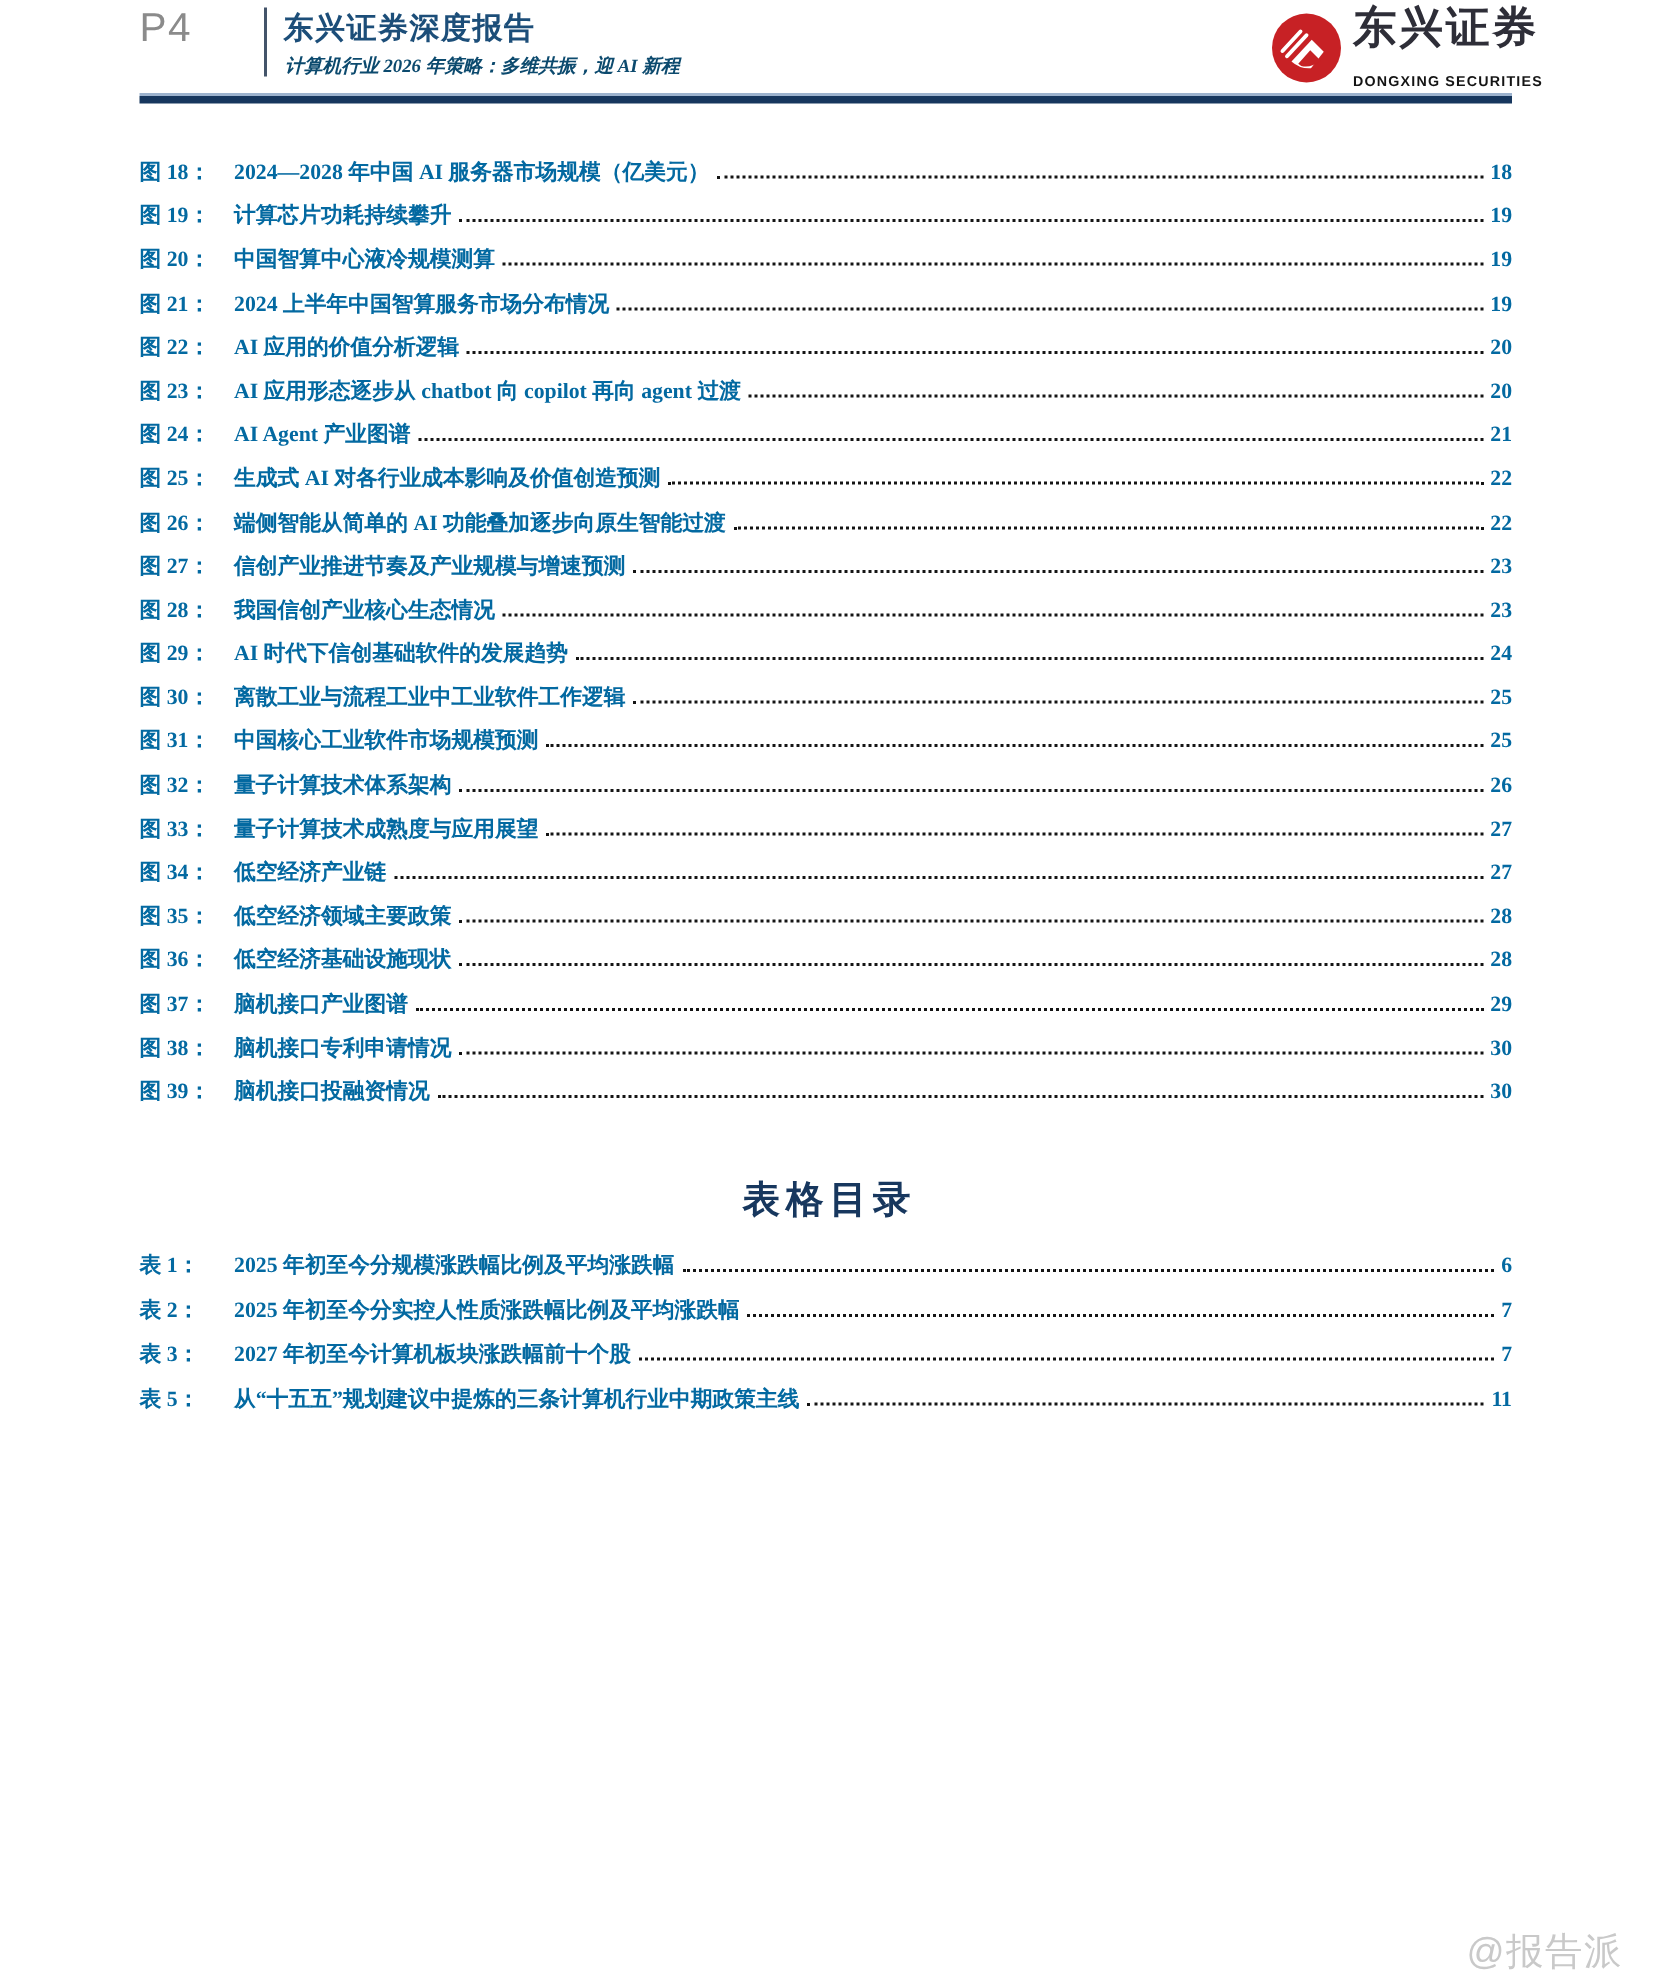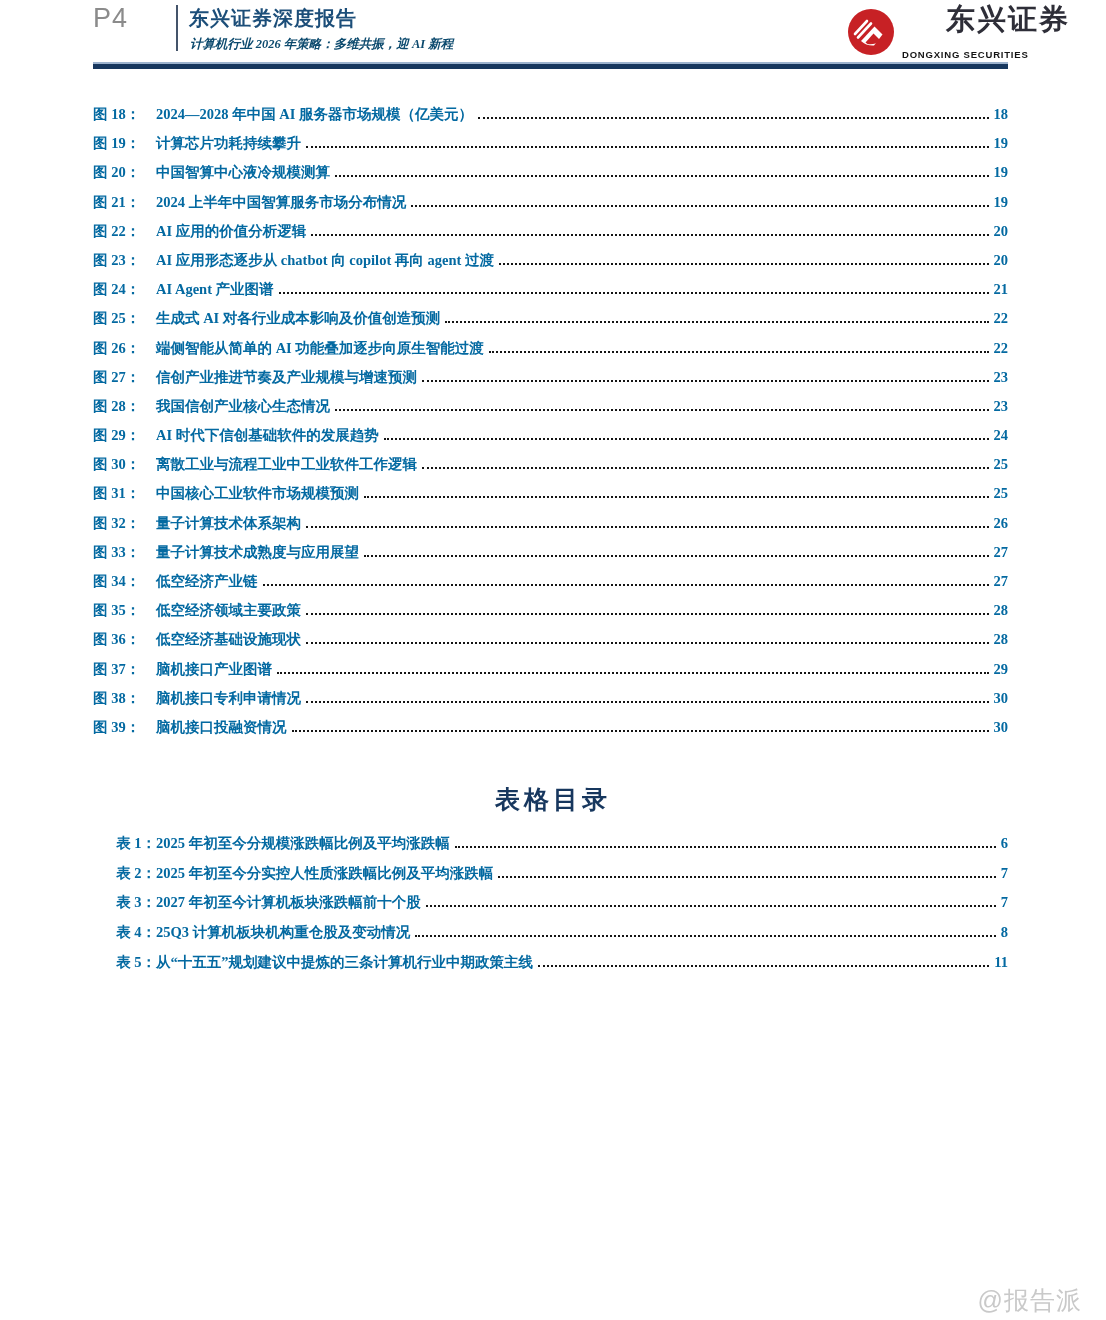--- a/index.html
+++ b/index.html
@@ -32,36 +32,36 @@
     font-size:12.5px; font-style:italic; font-weight:600; color:#0c4a6e;
   }
   .logo {
     position:absolute; top:4px; left:847px;
     display:flex; align-items:center; gap:7px;
   }
   .logo-mark { width:48px; height:48px; }
   .logo-cn {
     font-family:"Liberation Sans","DejaVu Sans",sans-serif;
     font-size:29px; font-weight:bold; color:#2E2E38;
-    letter-spacing:2px; line-height:1.05; white-space:nowrap;margin-left:44px;
+    letter-spacing:2px; line-height:1.05; white-space:nowrap;
   }
   .logo-en {
     font-family:"Liberation Sans","DejaVu Sans",sans-serif;
     font-size:9.5px; font-weight:bold; color:#141414;
     letter-spacing:0.8px; margin-top:15px; white-space:nowrap;
   }
   .header-rule {
     position:absolute; left:93px; top:62px; width:915px; height:7px;
     background:linear-gradient(to bottom,#9DB3CE 0,#9DB3CE 2px,#17375E 2px,#17375E 100%);
   }
 
   
   .toc-list { position:absolute; left:93px; width:915px; }
   #figures-list { top:100px; }
-  #tables-list  { top:829px;text-align:right; }
+  #tables-list  { top:829px; }
   .toc-row {
     display:flex; align-items:baseline;
     padding-top:5px; height:29.2px;
     font-size:14.5px; font-weight:bold; color:#0369a1;
   }
   #tables-list .toc-row { height:29.7px; }
   .toc-label { flex:0 0 63px; white-space:nowrap; }
   .toc-title { white-space:nowrap; padding-right:2px; }
   .toc-dots {
     flex:1 1 auto; min-width:12px; height:0;
@@ -286,26 +286,20 @@
     <span class="toc-page">7</span>
   </div>
 
   <div class="toc-row">
     <span class="toc-label">表 3：</span>
     <span class="toc-title">2027 年初至今计算机板块涨跌幅前十个股</span>
     <span class="toc-dots"></span>
     <span class="toc-page">7</span>
   </div>
 
-  <div class="toc-row">
-    <span class="toc-label">表 4：</span>
-    <span class="toc-title">25Q3 计算机板块机构重仓股及变动情况</span>
-    <span class="toc-dots"></span>
-    <span class="toc-page">8</span>
-  </div>
 
   <div class="toc-row">
     <span class="toc-label">表 5：</span>
     <span class="toc-title">从“十五五”规划建议中提炼的三条计算机行业中期政策主线</span>
     <span class="toc-dots"></span>
     <span class="toc-page">11</span>
   </div>
 </div>
 
   <div class="watermark">@报告派</div>

